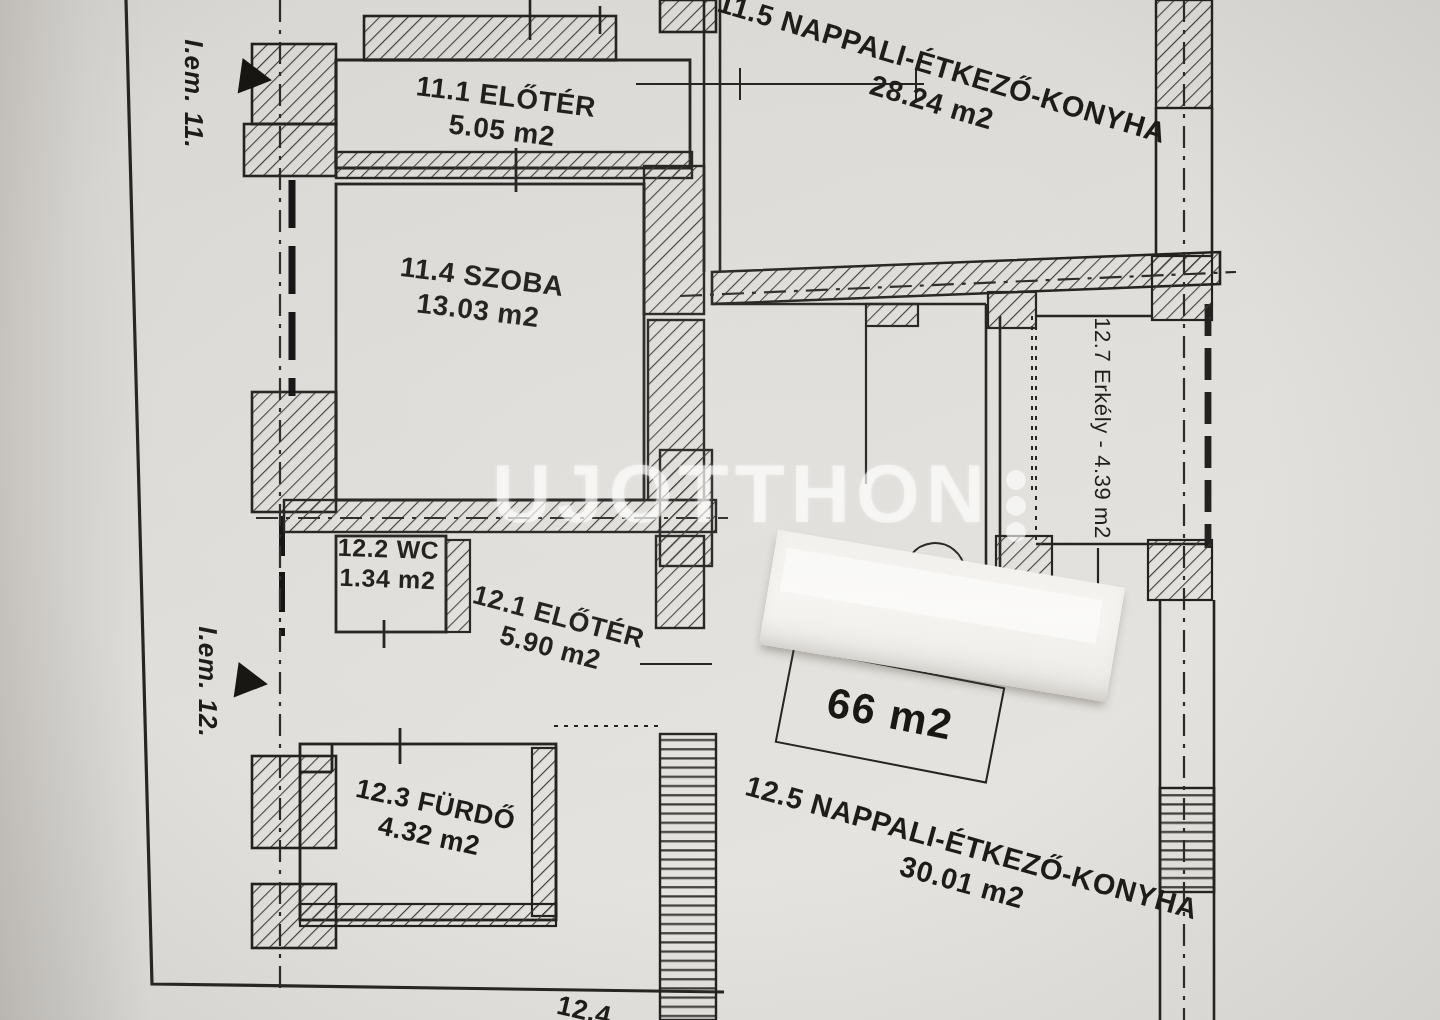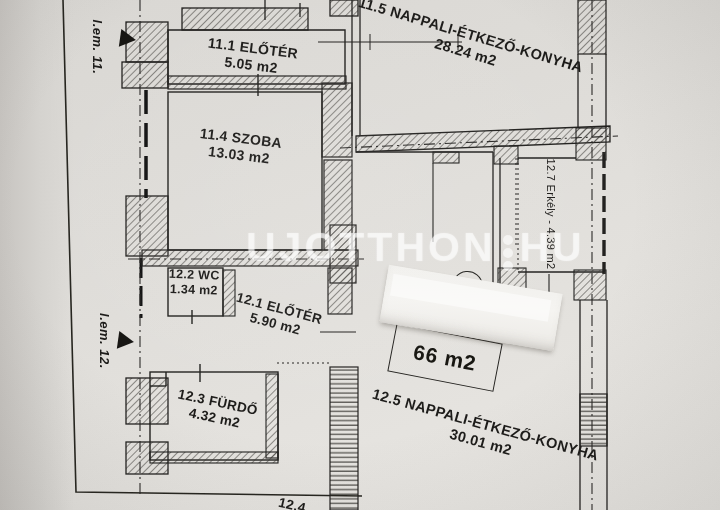--- a/index.html
+++ b/index.html
@@ -218,17 +218,16 @@
 
   <div class="sticker"></div>
 
   <div class="watermark">
     <span class="wm-txt">UJOTTHON</span>
     <span class="wm-dots">
         <i></i>
         <i></i>
         <i></i>
       </span>
-    <span class="wm-txt">HU</span>
   </div>
 
   <div class="vignette"></div>
 </div>
 
 </body></html>

